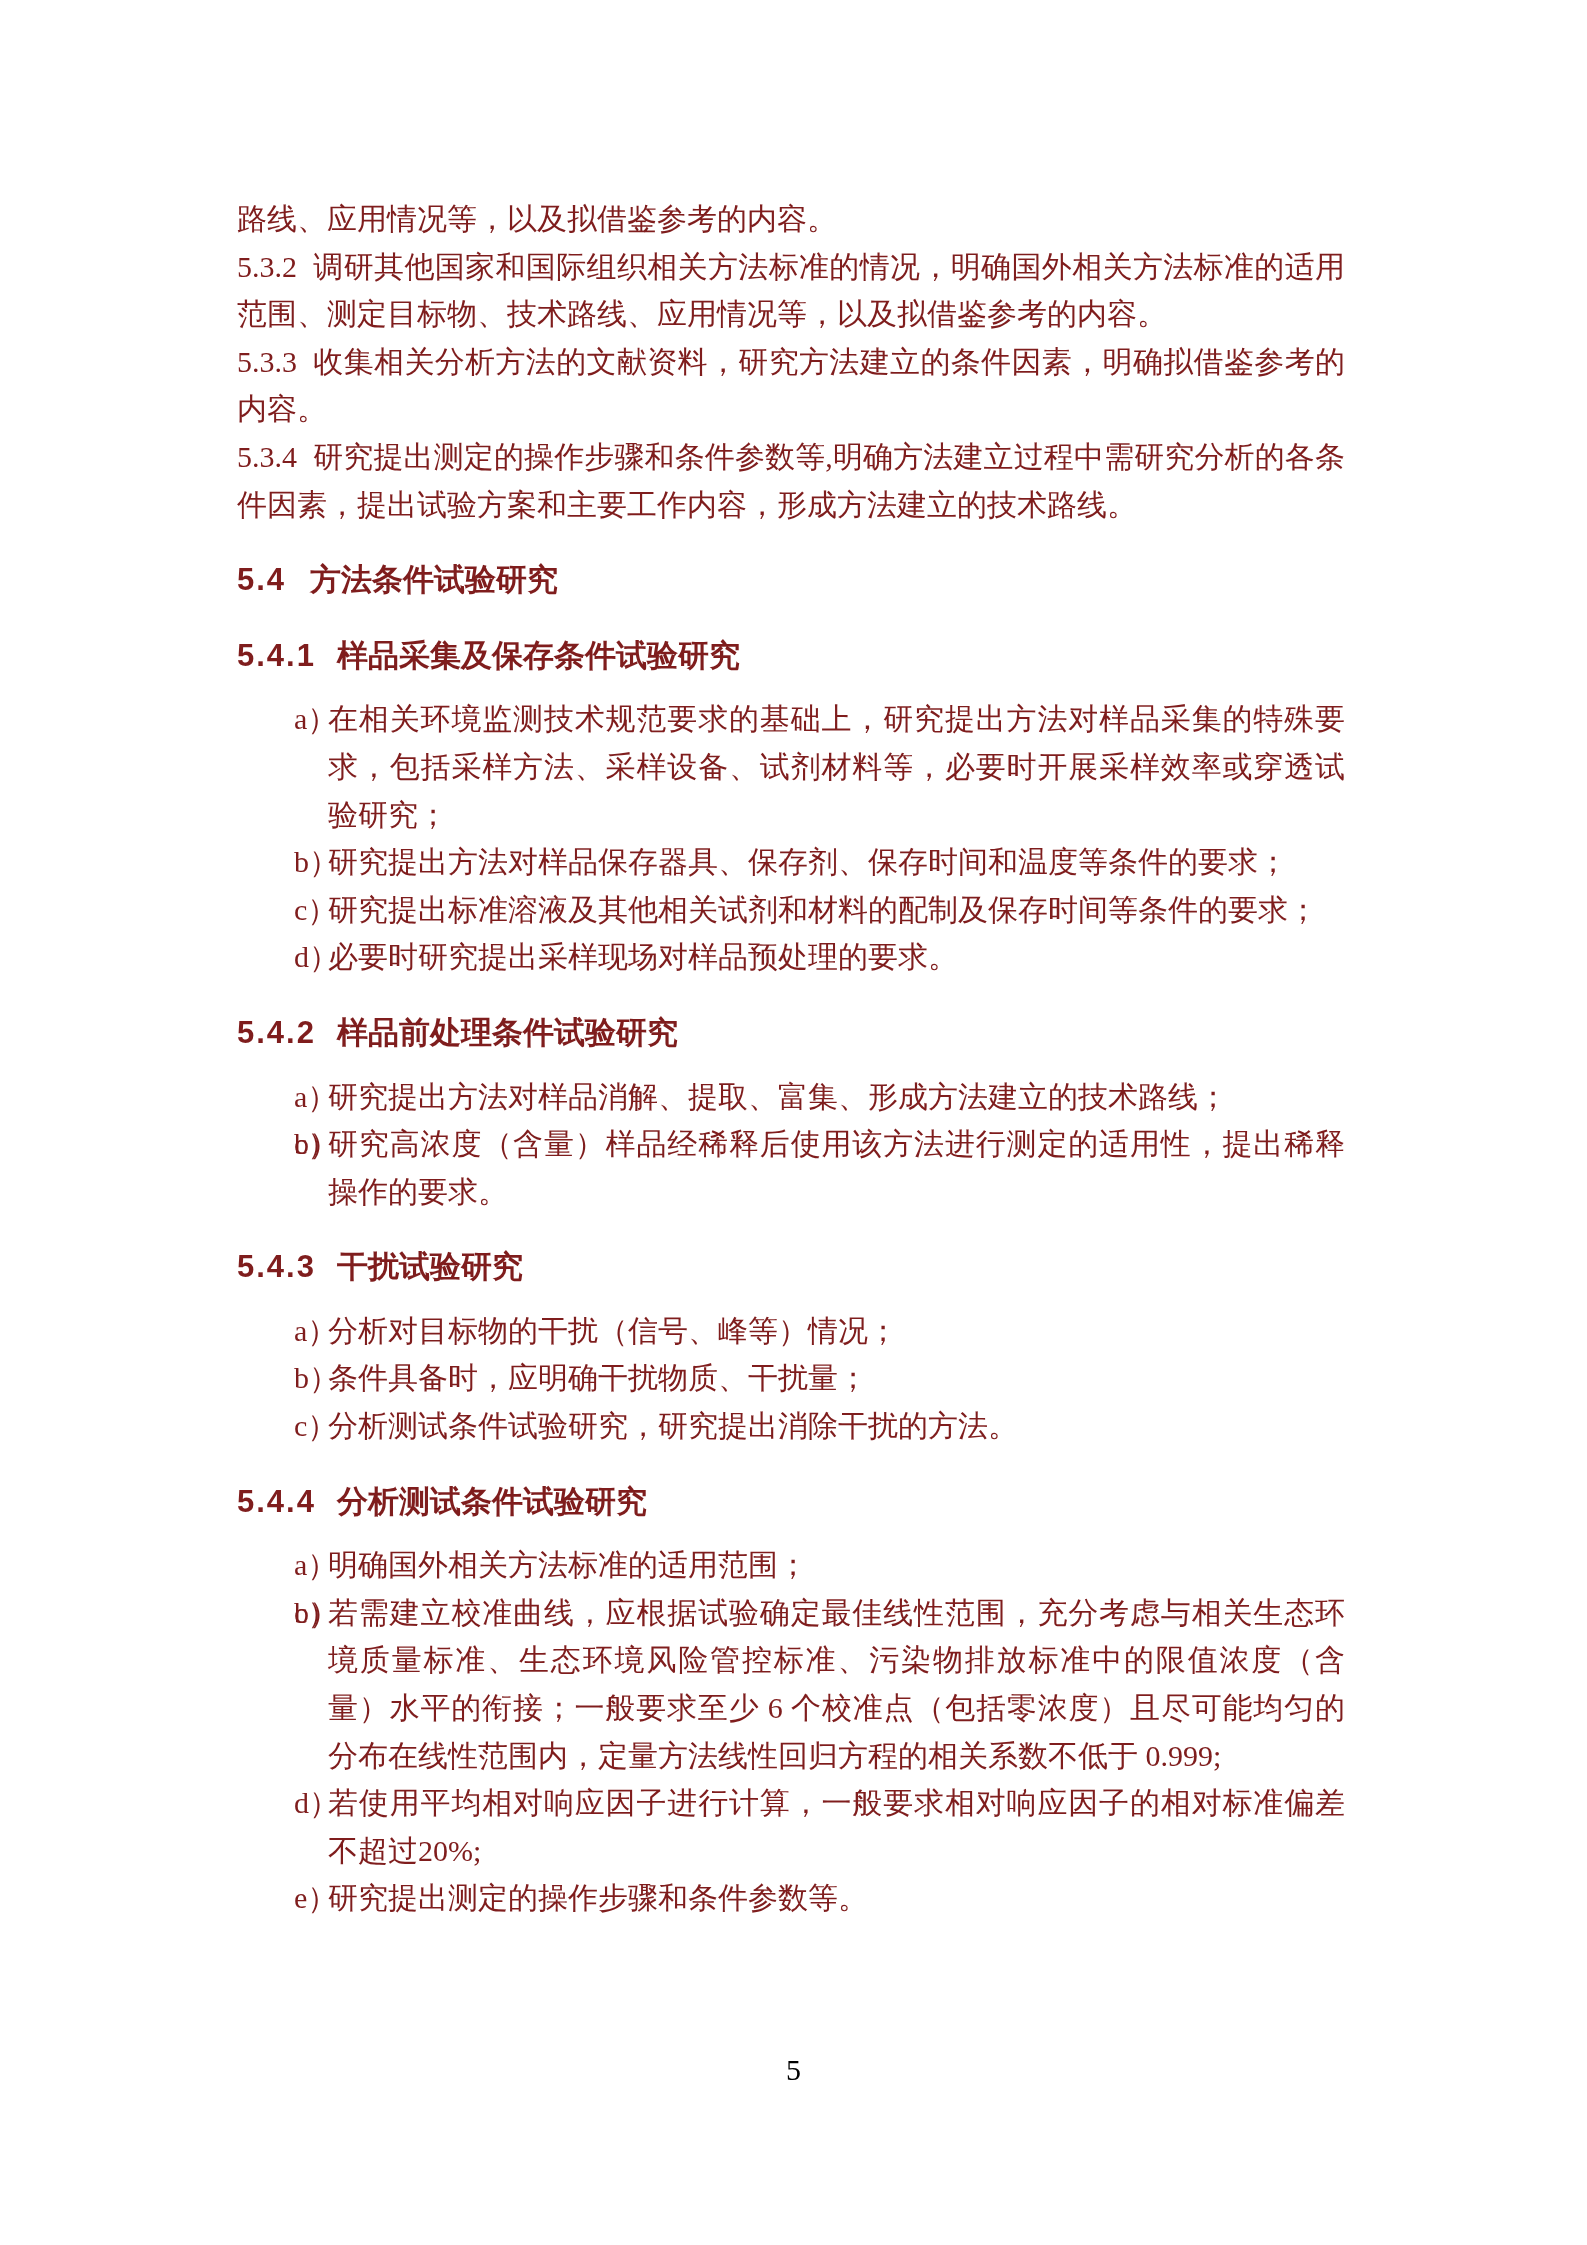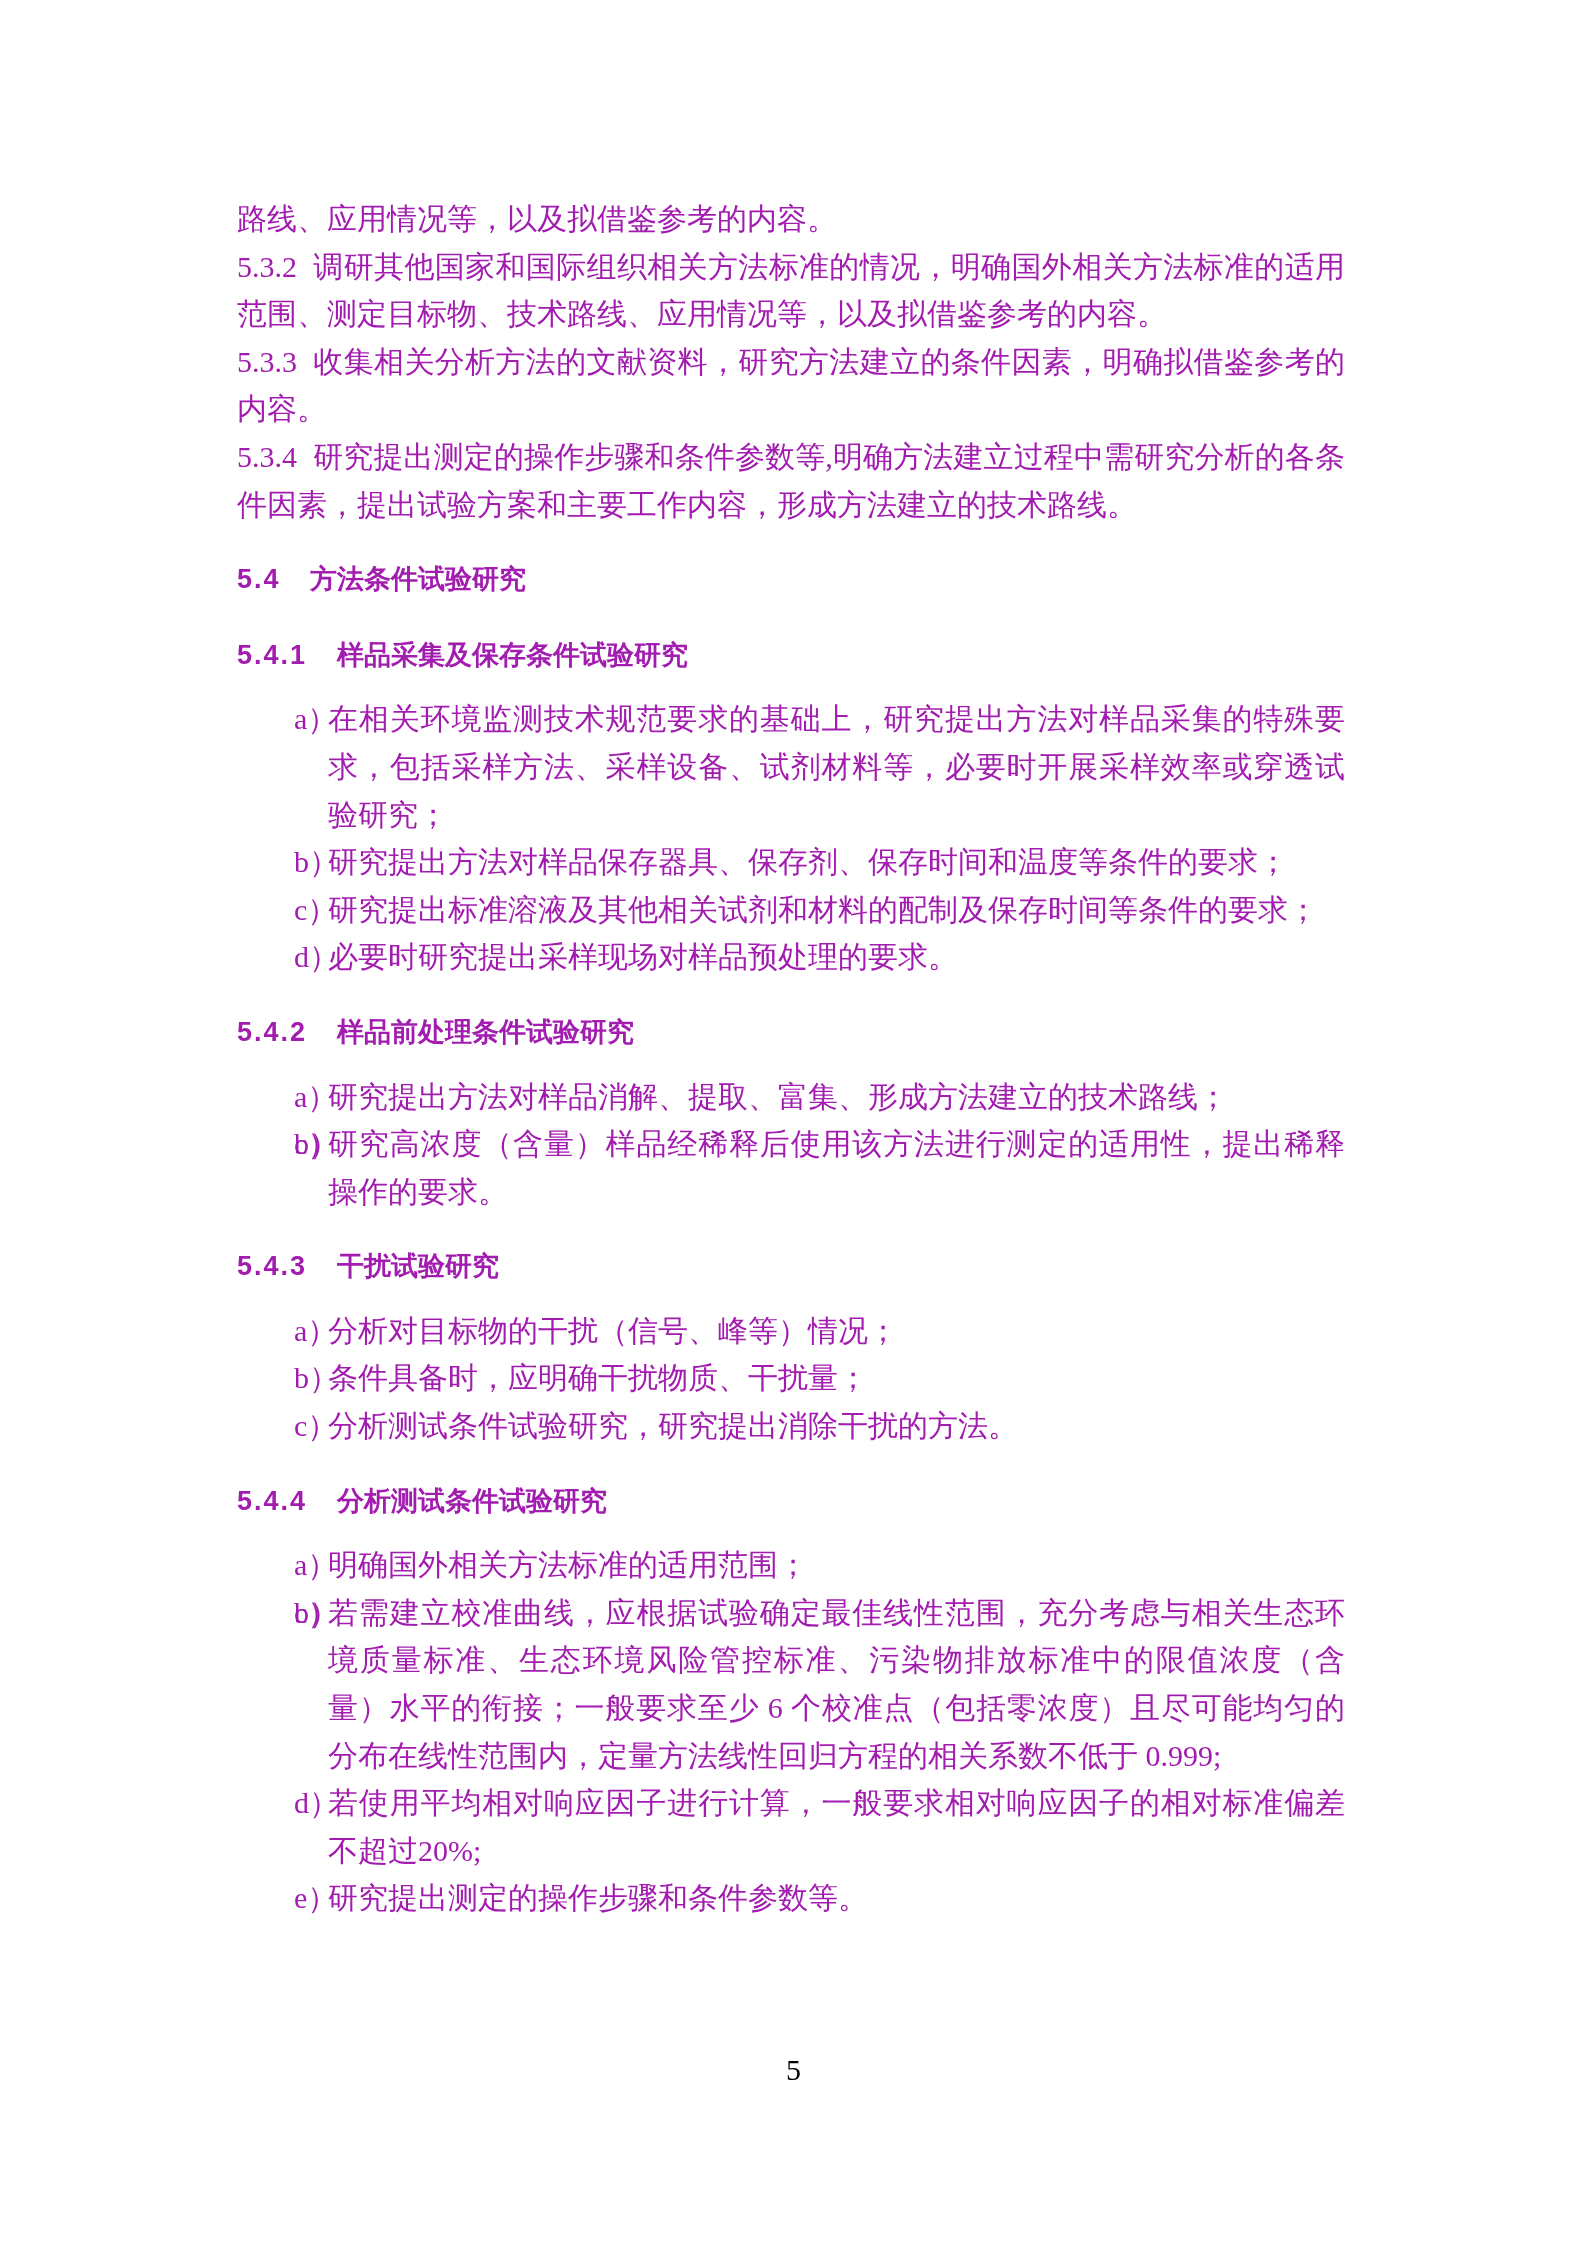--- a/index.html
+++ b/index.html
@@ -15,35 +15,35 @@
     color: #000;
   }
   .doc {
     position: absolute;
     left: 237px;
     top: 195px;
     width: 1108px;
     font-family: "Liberation Serif", "DejaVu Serif", serif;
     font-size: 30px;
     line-height: 47.6px;
-    color: #a21caf;
+    color: #7f1d1d;
   }
   .para {
     text-align: justify;
     margin: 0;
   }
   .pnum {
     display: inline-block;
     min-width: 76px;
     font-family: "Liberation Serif", "DejaVu Serif", serif;
   }
   .heading {
     font-family: "Liberation Sans", "DejaVu Sans", sans-serif;
     font-weight: bold;
-    font-size: 27px;
+    font-size: 31px;
     line-height: 47.6px;
     margin: 28px 0 16px 0;
     text-align: left;
   }
   .heading.h2 {
     margin-bottom: 22px;
   }
   .heading .hnum {
     display: inline-block;
     letter-spacing: 2px;

